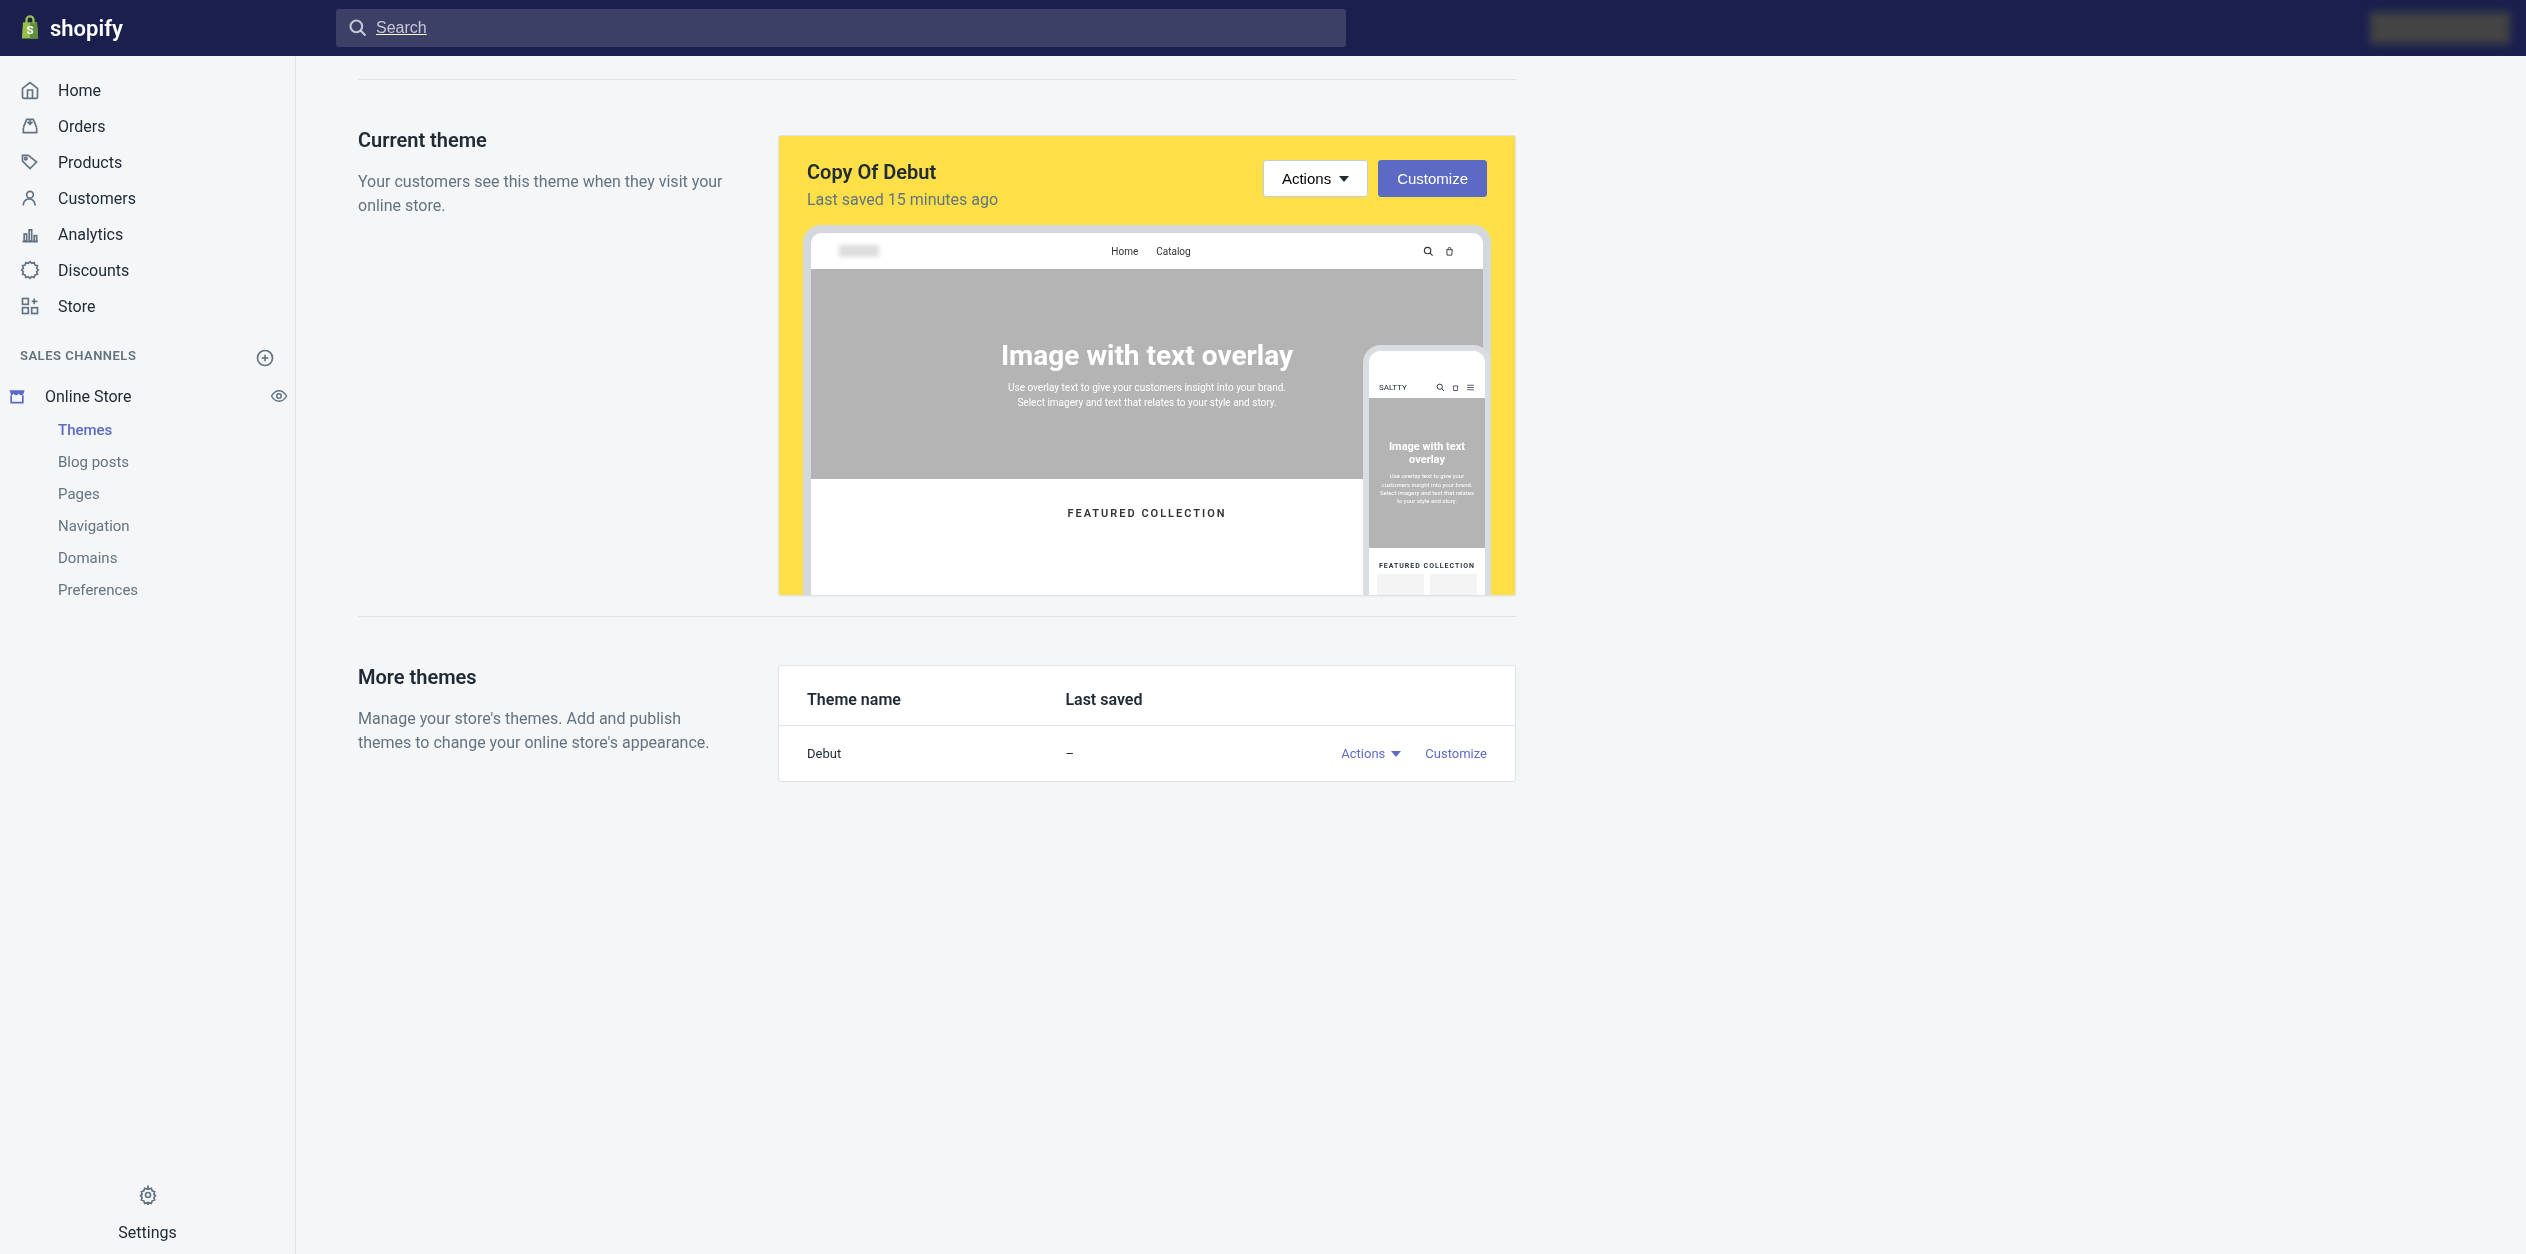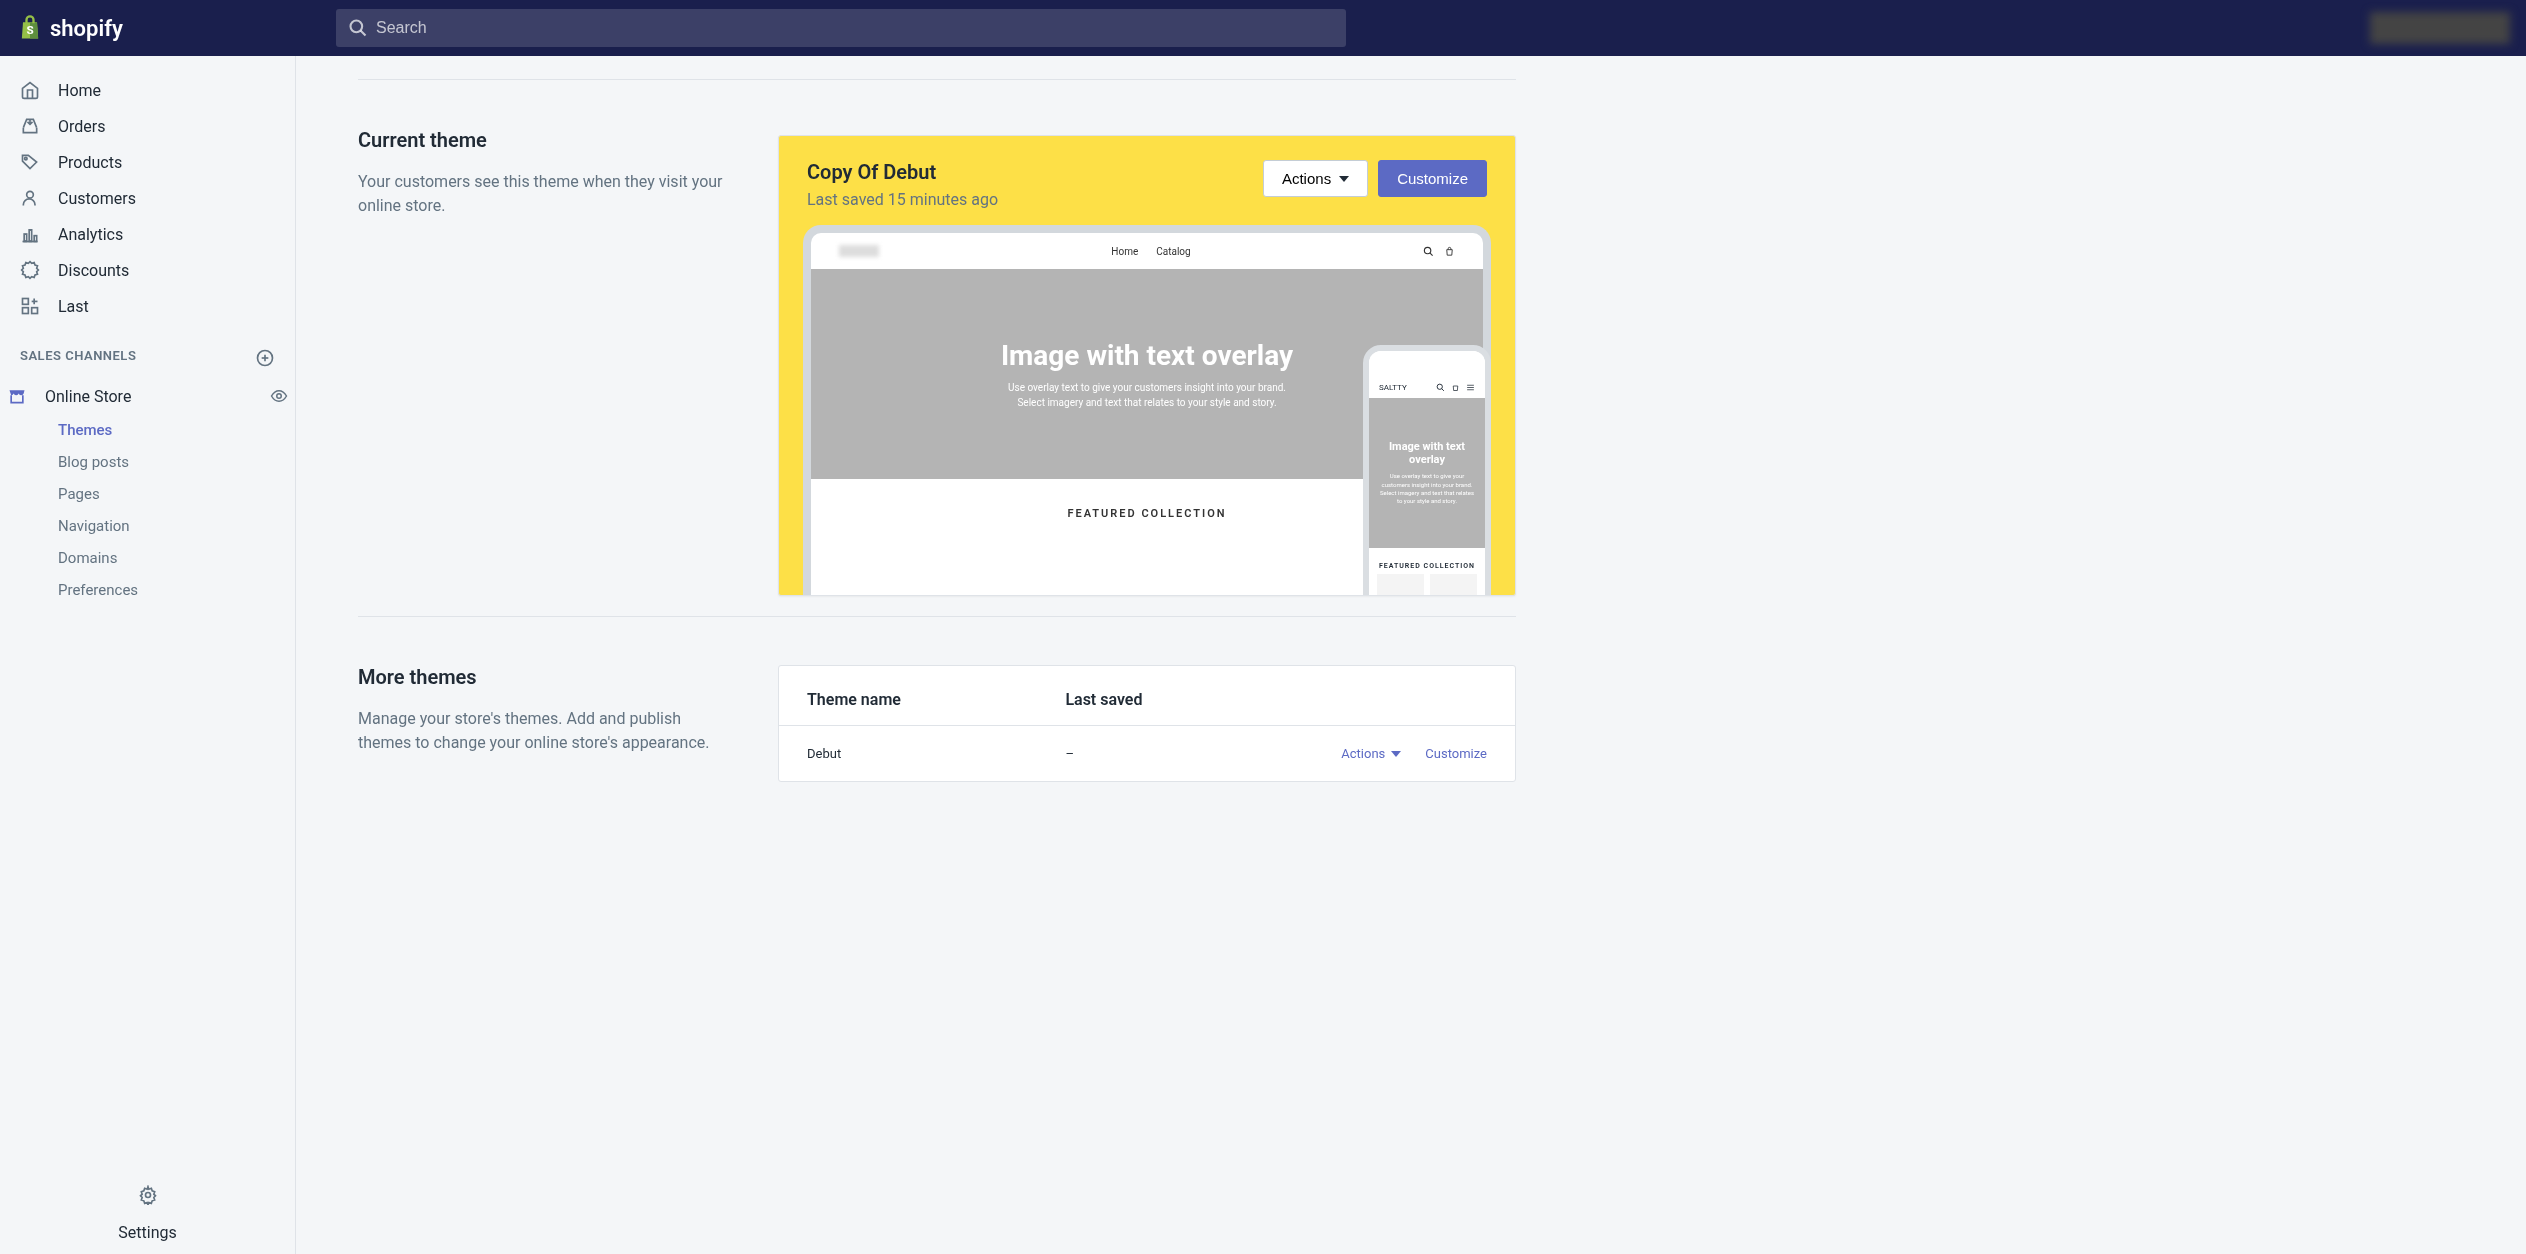--- a/index.html
+++ b/index.html
@@ -2,21 +2,21 @@
 <html><head>
 <meta charset="utf-8">
 <style>
 * { margin: 0; padding: 0; box-sizing: border-box; }
 body { font-family: -apple-system, BlinkMacSystemFont, "Segoe UI", Roboto, sans-serif; background: #f4f6f8; color: #212b36; }
 
 .topbar { background: #1a1f4d; height: 56px; display: flex; align-items: center; padding: 0 16px; position: fixed; top: 0; left: 0; right: 0; z-index: 100; }
 .logo { display: flex; align-items: center; gap: 6px; color: white; font-size: 22px; font-weight: 600; width: 280px; }
 .logo-icon { width: 28px; height: 28px; }
 .search-wrap { flex: 1; max-width: 1010px; margin-left: 40px; }
-.search { background: rgba(255,255,255,0.15); border: none; border-radius: 3px; height: 38px; width: 100%; padding: 0 12px 0 40px; color: #ef4444; font-size: 16px; position: relative; }
+.search { background: rgba(255,255,255,0.15); border: none; border-radius: 3px; height: 38px; width: 100%; padding: 0 12px 0 40px; color: #fef9c3; font-size: 16px; position: relative; text-decoration: underline; }
 .search-container { position: relative; }
 .search-icon-pos { position: absolute; left: 12px; top: 50%; transform: translateY(-50%); color: rgba(255,255,255,0.7); }
 .search::placeholder { color: rgba(255,255,255,0.7); }
 .avatar-area { margin-left: auto; width: 140px; height: 32px; background: #444; filter: blur(4px); }
 
 .sidebar { position: fixed; left: 0; top: 56px; bottom: 0; width: 296px; background: #f4f6f8; border-right: 1px solid #dfe3e8; overflow-y: auto; display: flex; flex-direction: column; }
 .nav-list { padding: 16px 0 0 0; }
 .nav-item { display: flex; align-items: center; padding: 8px 20px; gap: 18px; color: #212b36; cursor: pointer; font-size: 16px; }
 .nav-item .icon { width: 20px; height: 20px; color: #637381; display: flex; align-items: center; justify-content: center; }
 
@@ -174,21 +174,21 @@
     <div class="nav-item">
       <span class="icon">
           <svg width="20" height="20" viewBox="0 0 24 24" fill="none" stroke="currentColor" stroke-width="2">
             <rect x="3" y="3" width="7" height="7"></rect>
             <rect x="3" y="14" width="7" height="7"></rect>
             <rect x="14" y="14" width="7" height="7"></rect>
             <line x1="17" y1="3" x2="17" y2="10"></line>
             <line x1="14" y1="6.5" x2="21" y2="6.5"></line>
           </svg>
         </span>
-      <span>Last</span>
+      <span>Store</span>
     </div>
   </div>
 
   <div class="section-header">
     <span>SALES CHANNELS</span>
     <span class="add-icon">
       <svg width="20" height="20" viewBox="0 0 24 24" fill="none" stroke="currentColor" stroke-width="2">
           <circle cx="12" cy="12" r="9"></circle>
           <line x1="12" y1="8" x2="12" y2="16"></line>
           <line x1="8" y1="12" x2="16" y2="12"></line>

